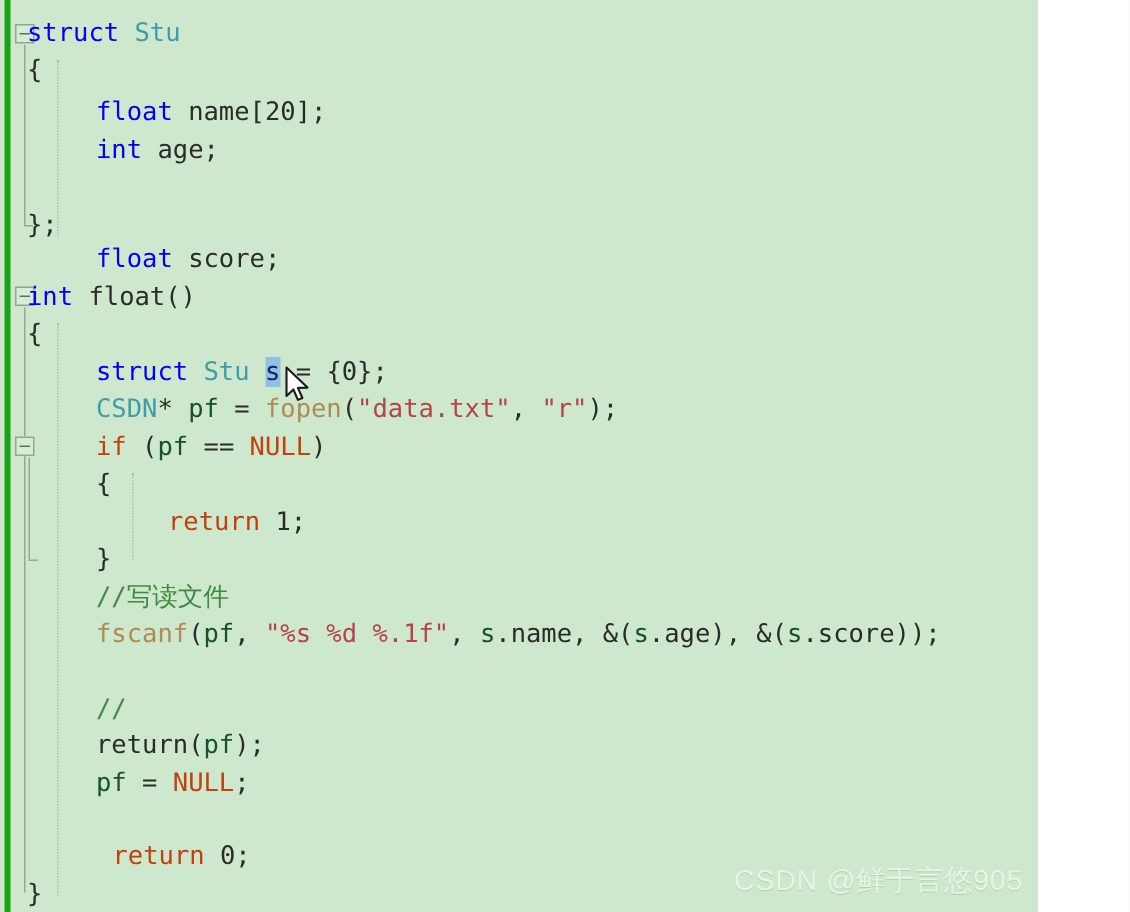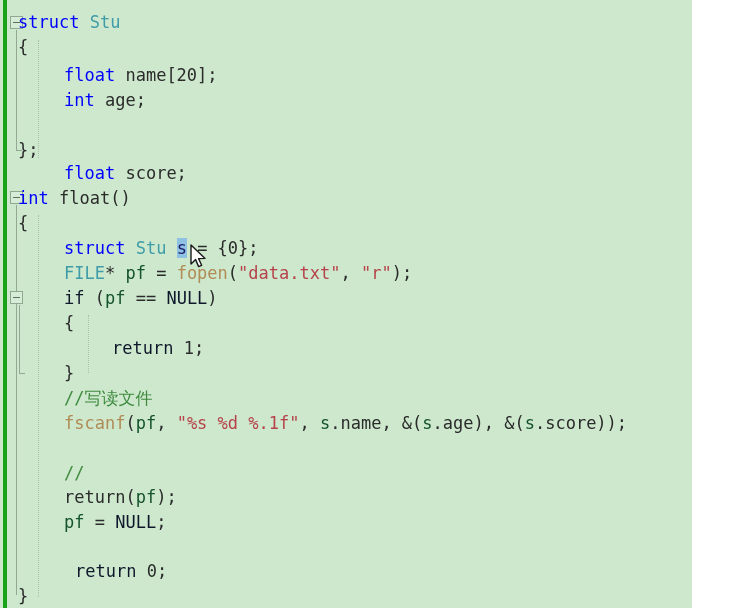--- a/index.html
+++ b/index.html
@@ -86,21 +86,21 @@
     position: absolute;
     left: 0;
     height: 25px;
     white-space: pre;
     color: #2b2b2b;
   }
 
   
   .kw     { color: #0000ff; }          
   .type   { color: #3f9ca8; }          
-  .ctl    { color: #0f172a; }          
+  .ctl    { color: #c2410c; }          
   .fn     { color: #b08b55; }          
   .str    { color: #b6434a; }          
   .cmt    { color: #3f8a3f; }          
   .plain  { color: #2b2b2b; }
   .var    { color: #14532d; }          
 
   
   .sel {
     background: #8fc1e3;
     color: #1b1b6b;
@@ -162,21 +162,21 @@
     <div class="line" style="top:113px; left:64px;margin-top:48px;"><span class="kw">float</span><span class="plain"> </span><span class="plain">score;</span></div>
 
     <div class="line" style="top:138px; left:18px;"><span class="plain">};</span></div>
 
     <div class="line" style="top:186px; left:18px;"><span class="kw">int</span><span class="plain"> </span><span class="plain">float()</span></div>
 
     <div class="line" style="top:211px; left:18px;"><span class="plain">{</span></div>
 
     <div class="line" style="top:236px; left:64px;"><span class="kw">struct</span><span class="plain"> </span><span class="type">Stu</span><span class="plain"> </span><span class="sel">s</span><span class="plain"> = {0};</span></div>
 
-    <div class="line" style="top:261px; left:64px;"><span class="type">FILE</span><span class="plain">* </span><span class="var">pf</span><span class="plain"> = </span><span class="fn">fopen</span><span class="plain">(</span><span class="str">"data.txt"</span><span class="plain">, </span><span class="str">"r"</span><span class="plain">);</span></div>
+    <div class="line" style="top:261px; left:64px;"><span class="type">CSDN</span><span class="plain">* </span><span class="var">pf</span><span class="plain"> = </span><span class="fn">fopen</span><span class="plain">(</span><span class="str">"data.txt"</span><span class="plain">, </span><span class="str">"r"</span><span class="plain">);</span></div>
 
     <div class="line" style="top:286px; left:64px;"><span class="ctl">if</span><span class="plain"> (</span><span class="var">pf</span><span class="plain"> == </span><span class="ctl">NULL</span><span class="plain">)</span></div>
 
     <div class="line" style="top:311px; left:64px;"><span class="plain">{</span></div>
 
     <div class="line" style="top:336px; left:112px;"><span class="ctl">return</span><span class="plain"> 1;</span></div>
 
     <div class="line" style="top:361px; left:64px;"><span class="plain">}</span></div>
 
     <div class="line" style="top:386px; left:64px;"><span class="cmt">//写读文件</span></div>
@@ -192,14 +192,15 @@
     <div class="line" style="top:559px; left:75px;"><span class="ctl">return</span><span class="plain"> 0;</span></div>
 
     <div class="line" style="top:584px; left:18px;"><span class="plain">}</span></div>
 
   </div>
 
   <svg class="cursor-arrow" style="left:190px; top:244px;" width="20" height="28" viewBox="0 0 20 28">
     <path d="M1 1 L1 20 L5.6 15.6 L8.6 22.6 L11.6 21.3 L8.6 14.6 L15 14.4 Z" fill="#ffffff" stroke="#1a1a1a" stroke-width="1.4" stroke-linejoin="round"></path>
   </svg>
 
+  <div class="watermark">CSDN @鲜于言悠905</div>
 
 </div>
 
 </body></html>

